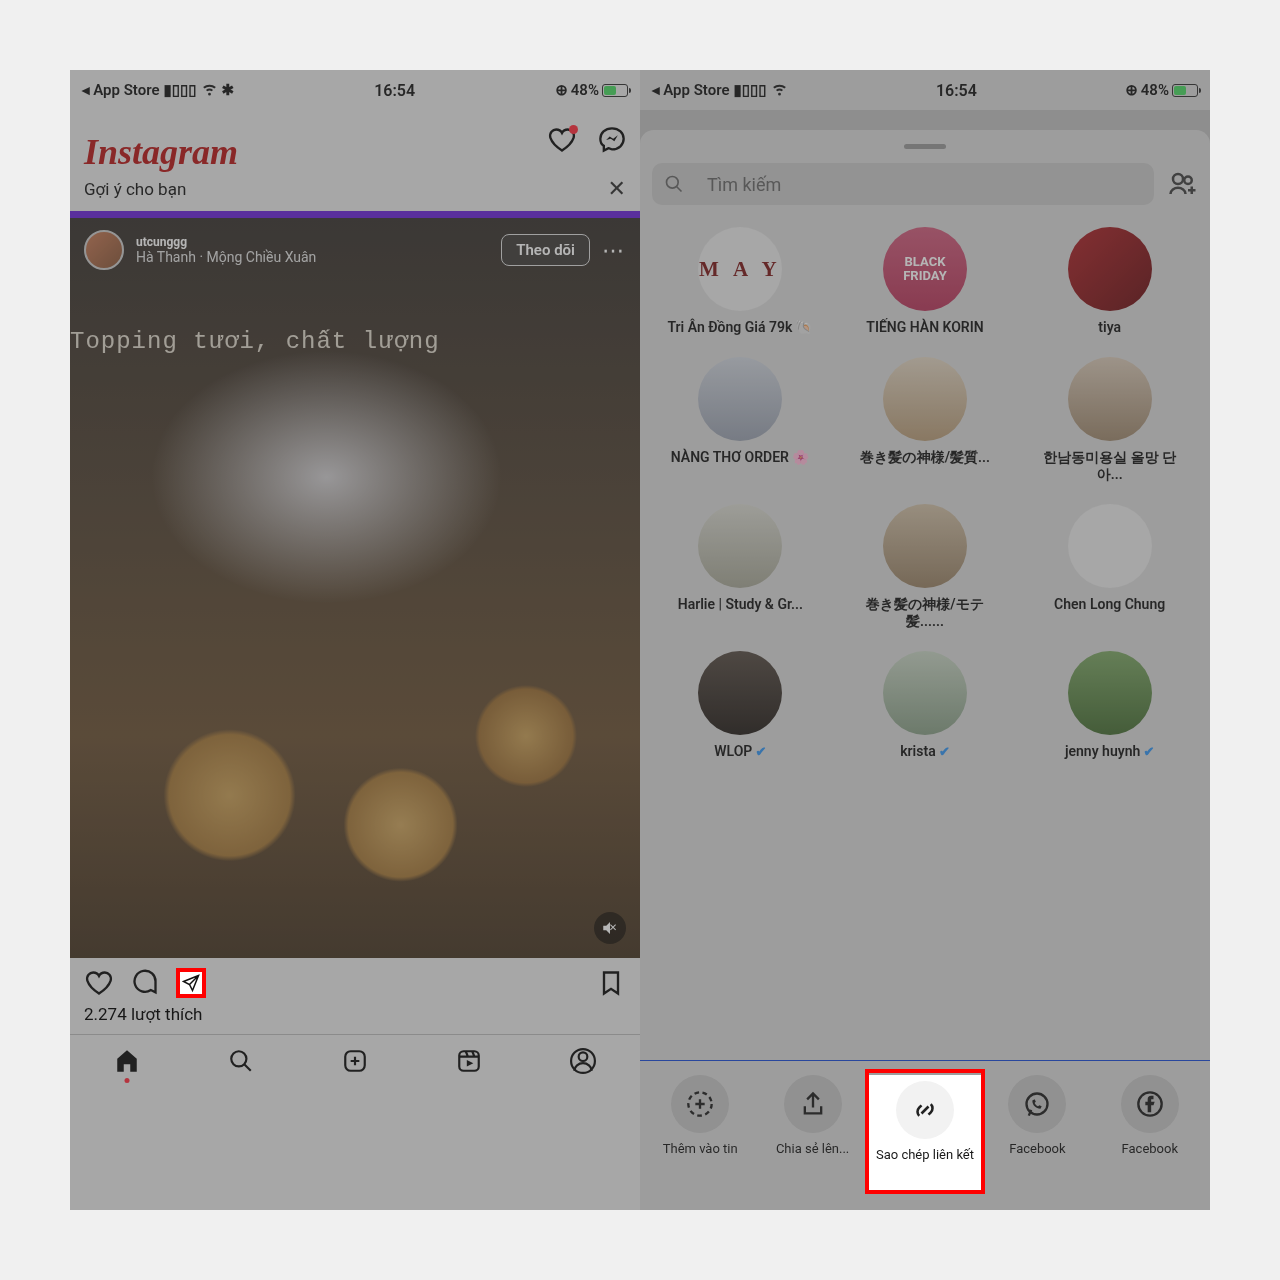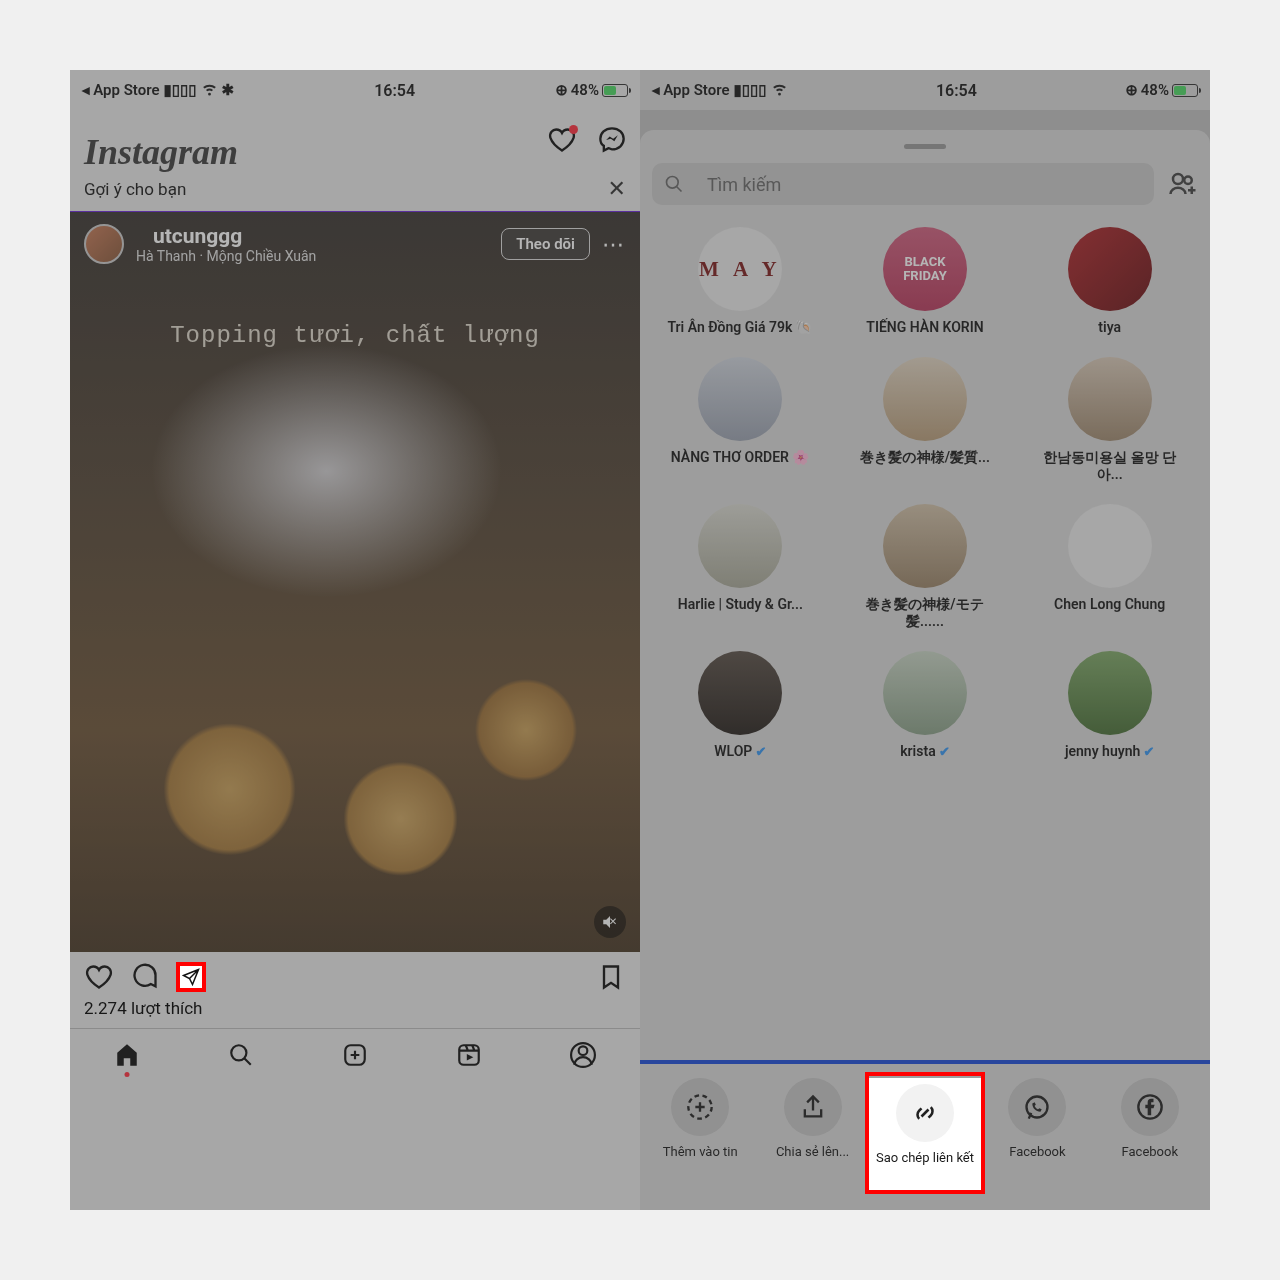--- a/index.html
+++ b/index.html
@@ -80,21 +80,21 @@
   display: flex;
   align-items: center;
   padding: 0 14px;
   justify-content: space-between;
   background: #e8e8e8;
 }
 .ig-logo {
   font-family: 'Brush Script MT', cursive;
   font-size: 36px;
   font-weight: 700;
-  color: #404040;
+  color: #b91c1c;
   font-style: italic;
   margin-top: 23px;
 }
 .ig-header-actions { display: flex; gap: 22px; align-items: center; }
 .heart-icon, .messenger-icon { width: 28px; height: 28px; position: relative; }
 .heart-icon svg, .messenger-icon svg { width: 100%; height: 100%; }
 .red-dot {
   position: absolute;
   top: -1px;
   right: -2px;
@@ -105,21 +105,21 @@
 }
 
 .suggestion-bar {
   display: flex;
   justify-content: space-between;
   align-items: center;
   padding: 6px 14px 10px;
   background: #e8e8e8;
   font-size: 17px;
   color: #1a1a1a;
-  border-bottom: 1px solid #6d28d9;
+  border-bottom: 7px solid #6d28d9;
 }
 .close-x { font-size: 22px; color: #333; cursor: pointer; }
 
 .post {
   background: #555;
   position: relative;
 }
 .post-header {
   display: flex;
   align-items: center;
@@ -131,21 +131,21 @@
   color: #fff;
 }
 .avatar {
   width: 40px;
   height: 40px;
   border-radius: 50%;
   background: linear-gradient(135deg, #c77b58, #8b5a3c);
   border: 2px solid #ccc;
 }
 .post-user { flex: 1; }
-.post-username { font-weight: 700; font-size: 21px; margin-left: 17px; }
+.post-username { font-weight: 700; font-size: 12px; }
 .post-subtitle { font-size: 14px; color: #e0e0e0; }
 .follow-btn {
   padding: 6px 14px;
   border: 1.5px solid #ddd;
   border-radius: 8px;
   font-size: 15px;
   font-weight: 600;
   color: #fff;
   background: rgba(80,80,80,0.4);
 }
@@ -160,21 +160,21 @@
     radial-gradient(circle 95px at 58% 82%, #cda560 0%, #a77b3d 55%, transparent 60%),
     radial-gradient(circle 85px at 80% 70%, #c9a05a 0%, #9d7138 55%, transparent 60%),
     linear-gradient(180deg, #3b3632 0%, #5a4a38 45%, #6d5438 70%, #4a3a28 100%);
   position: relative;
   overflow: hidden;
 }
 .post-caption-overlay {
   position: absolute;
   top: 110px;
   width: 100%;
-  text-align: center;
+  text-align: left;
   color: #e0dace;
   font-size: 24px;
   font-family: 'Courier New', monospace;
   letter-spacing: 1px;
 }
 .mute-icon {
   position: absolute;
   bottom: 14px;
   right: 14px;
   width: 32px;
@@ -300,21 +300,21 @@
 }
 .verified { color: #3897f0; font-size: 13px; }
 
 .share-options {
   position: absolute;
   left: 0;
   right: 0;
   bottom: 0;
   height: 150px;
   background: #d9d9d9;
-  border-top: 4px solid #1d4ed8;
+  border-top: 1px solid #1d4ed8;
   display: grid;
   grid-template-columns: repeat(5, 1fr);
   padding: 14px 4px 20px;
 }
 .share-opt {
   display: flex;
   flex-direction: column;
   align-items: center;
   gap: 8px;
   font-size: 13px;

